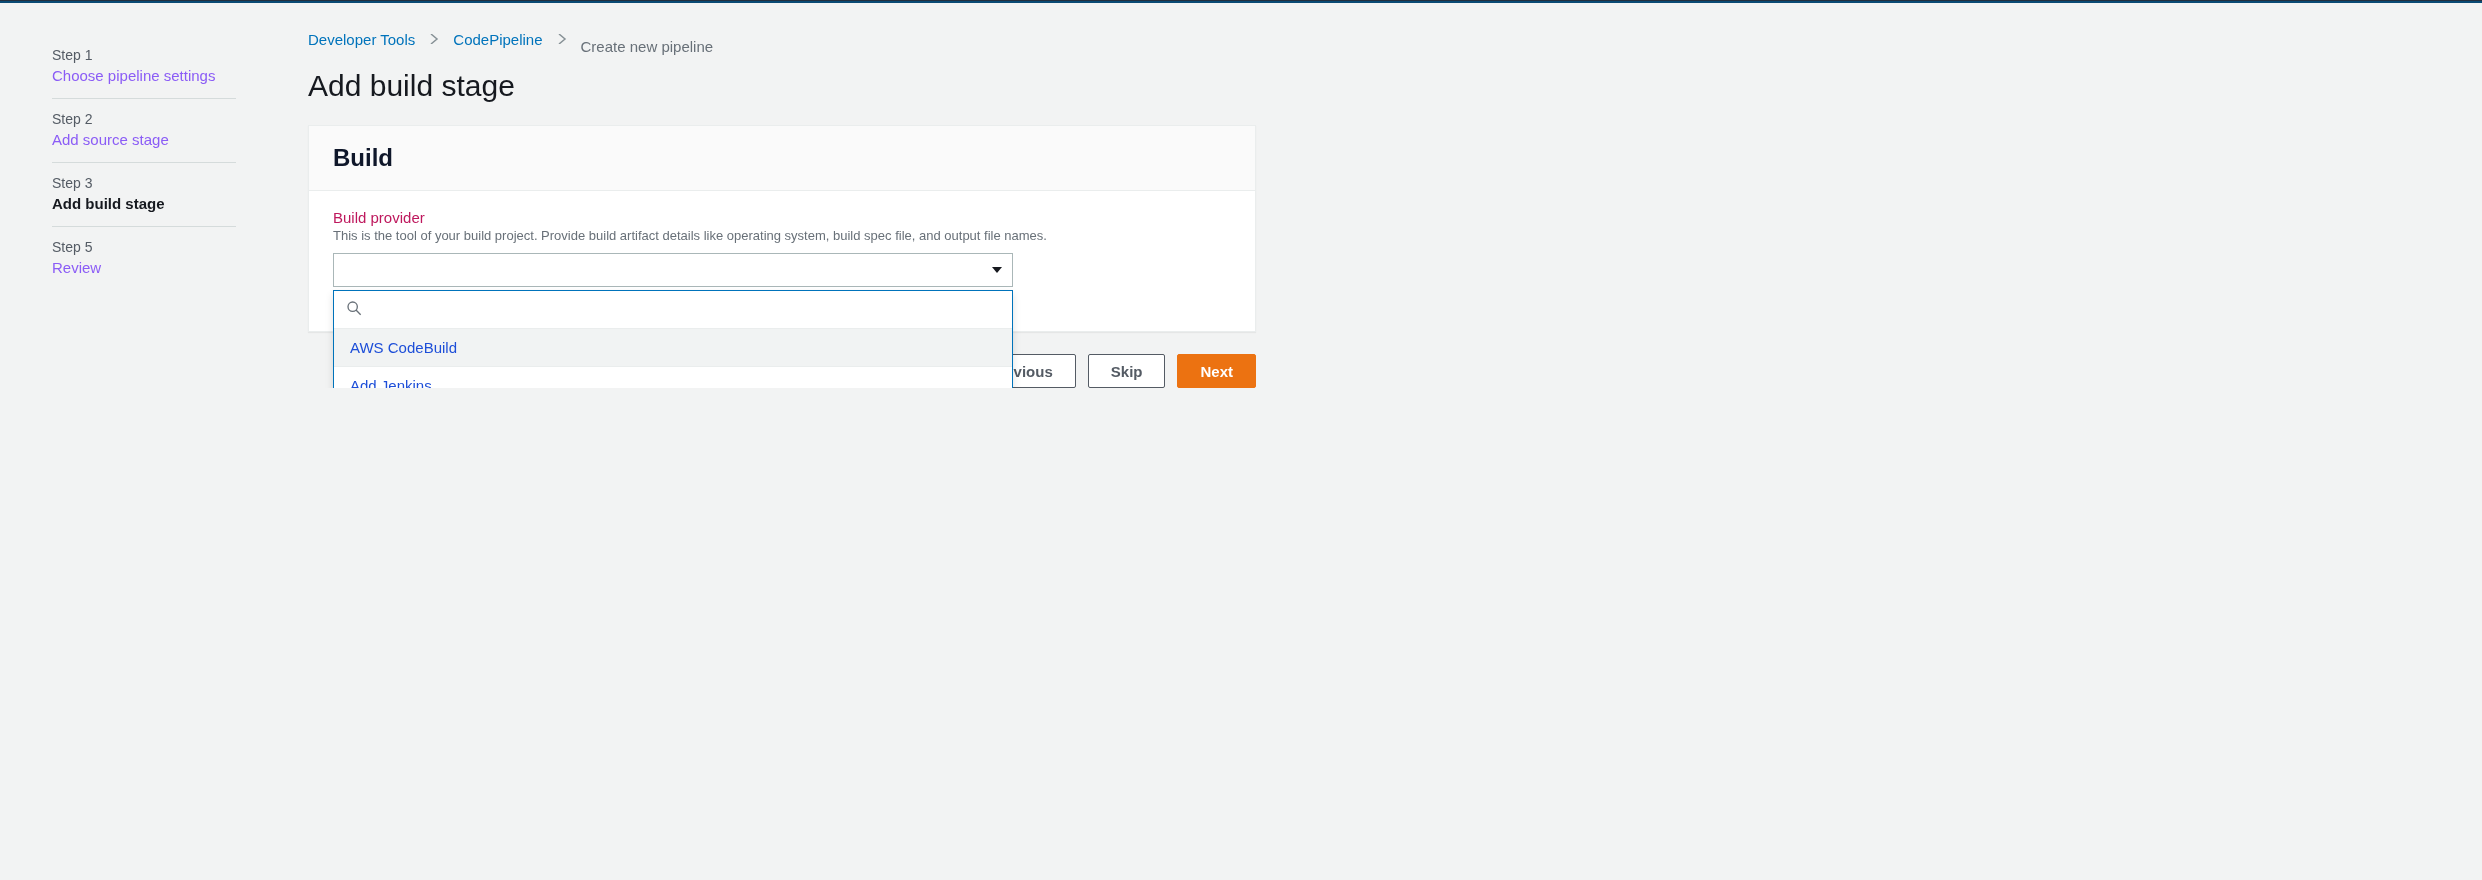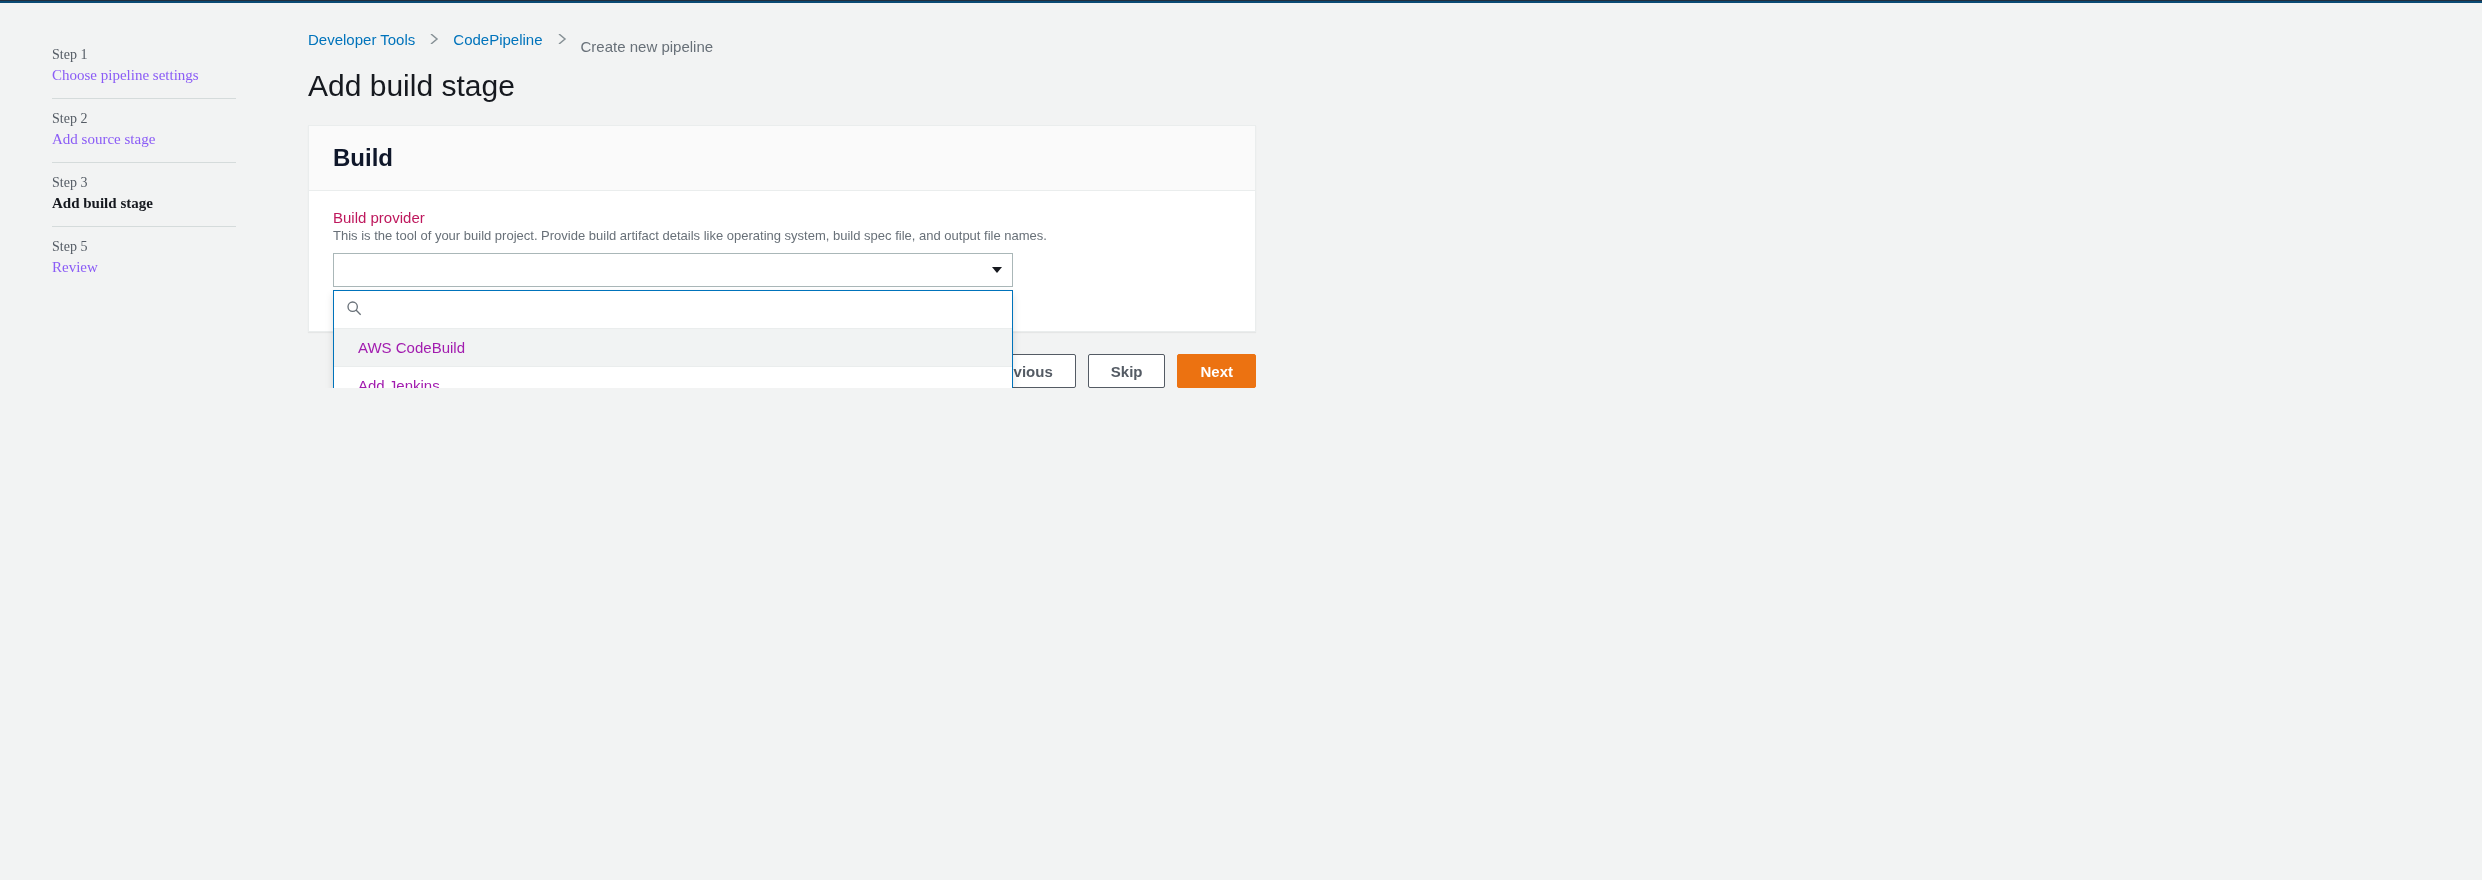--- a/index.html
+++ b/index.html
@@ -13,21 +13,20 @@
     .page {
       display: flex;
       padding: 20px 0 0 0;
       max-width: 1550px;
     }
     
     .steps {
       width: 260px;
       padding: 12px 24px 0 52px;
       flex-shrink: 0;
-      font-family: Liberation Serif, serif;
     }
     .step {
       padding: 12px 0 14px 0;
       border-bottom: 1px solid #d5dbdb;
     }
     .step:last-child { border-bottom: none; }
     .step-num {
       font-size: 14px;
       color: #545b64;
       margin-bottom: 4px;
@@ -133,23 +132,23 @@
     }
     .dd-search svg { width:16px; height:16px; stroke:#687078; fill:none; stroke-width:2; }
     .dd-search input {
       flex:1;
       border:none;
       outline:none;
       font-size:14px;
       height:100%;
     }
     .dd-option {
-      padding: 10px 24px;
-      font-size: 15px;
-      color: #a21caf;
+      padding: 10px 16px;
+      font-size: 15px;
+      color: #1d4ed8;
       cursor: pointer;
       border-bottom: 1px solid #eaeded;
     }
     .dd-option:last-child { border-bottom: none; }
     .dd-option.highlight { background: #f1f3f3; }
     
     .footer {
       display: flex;
       justify-content: flex-end;
       gap: 12px;

